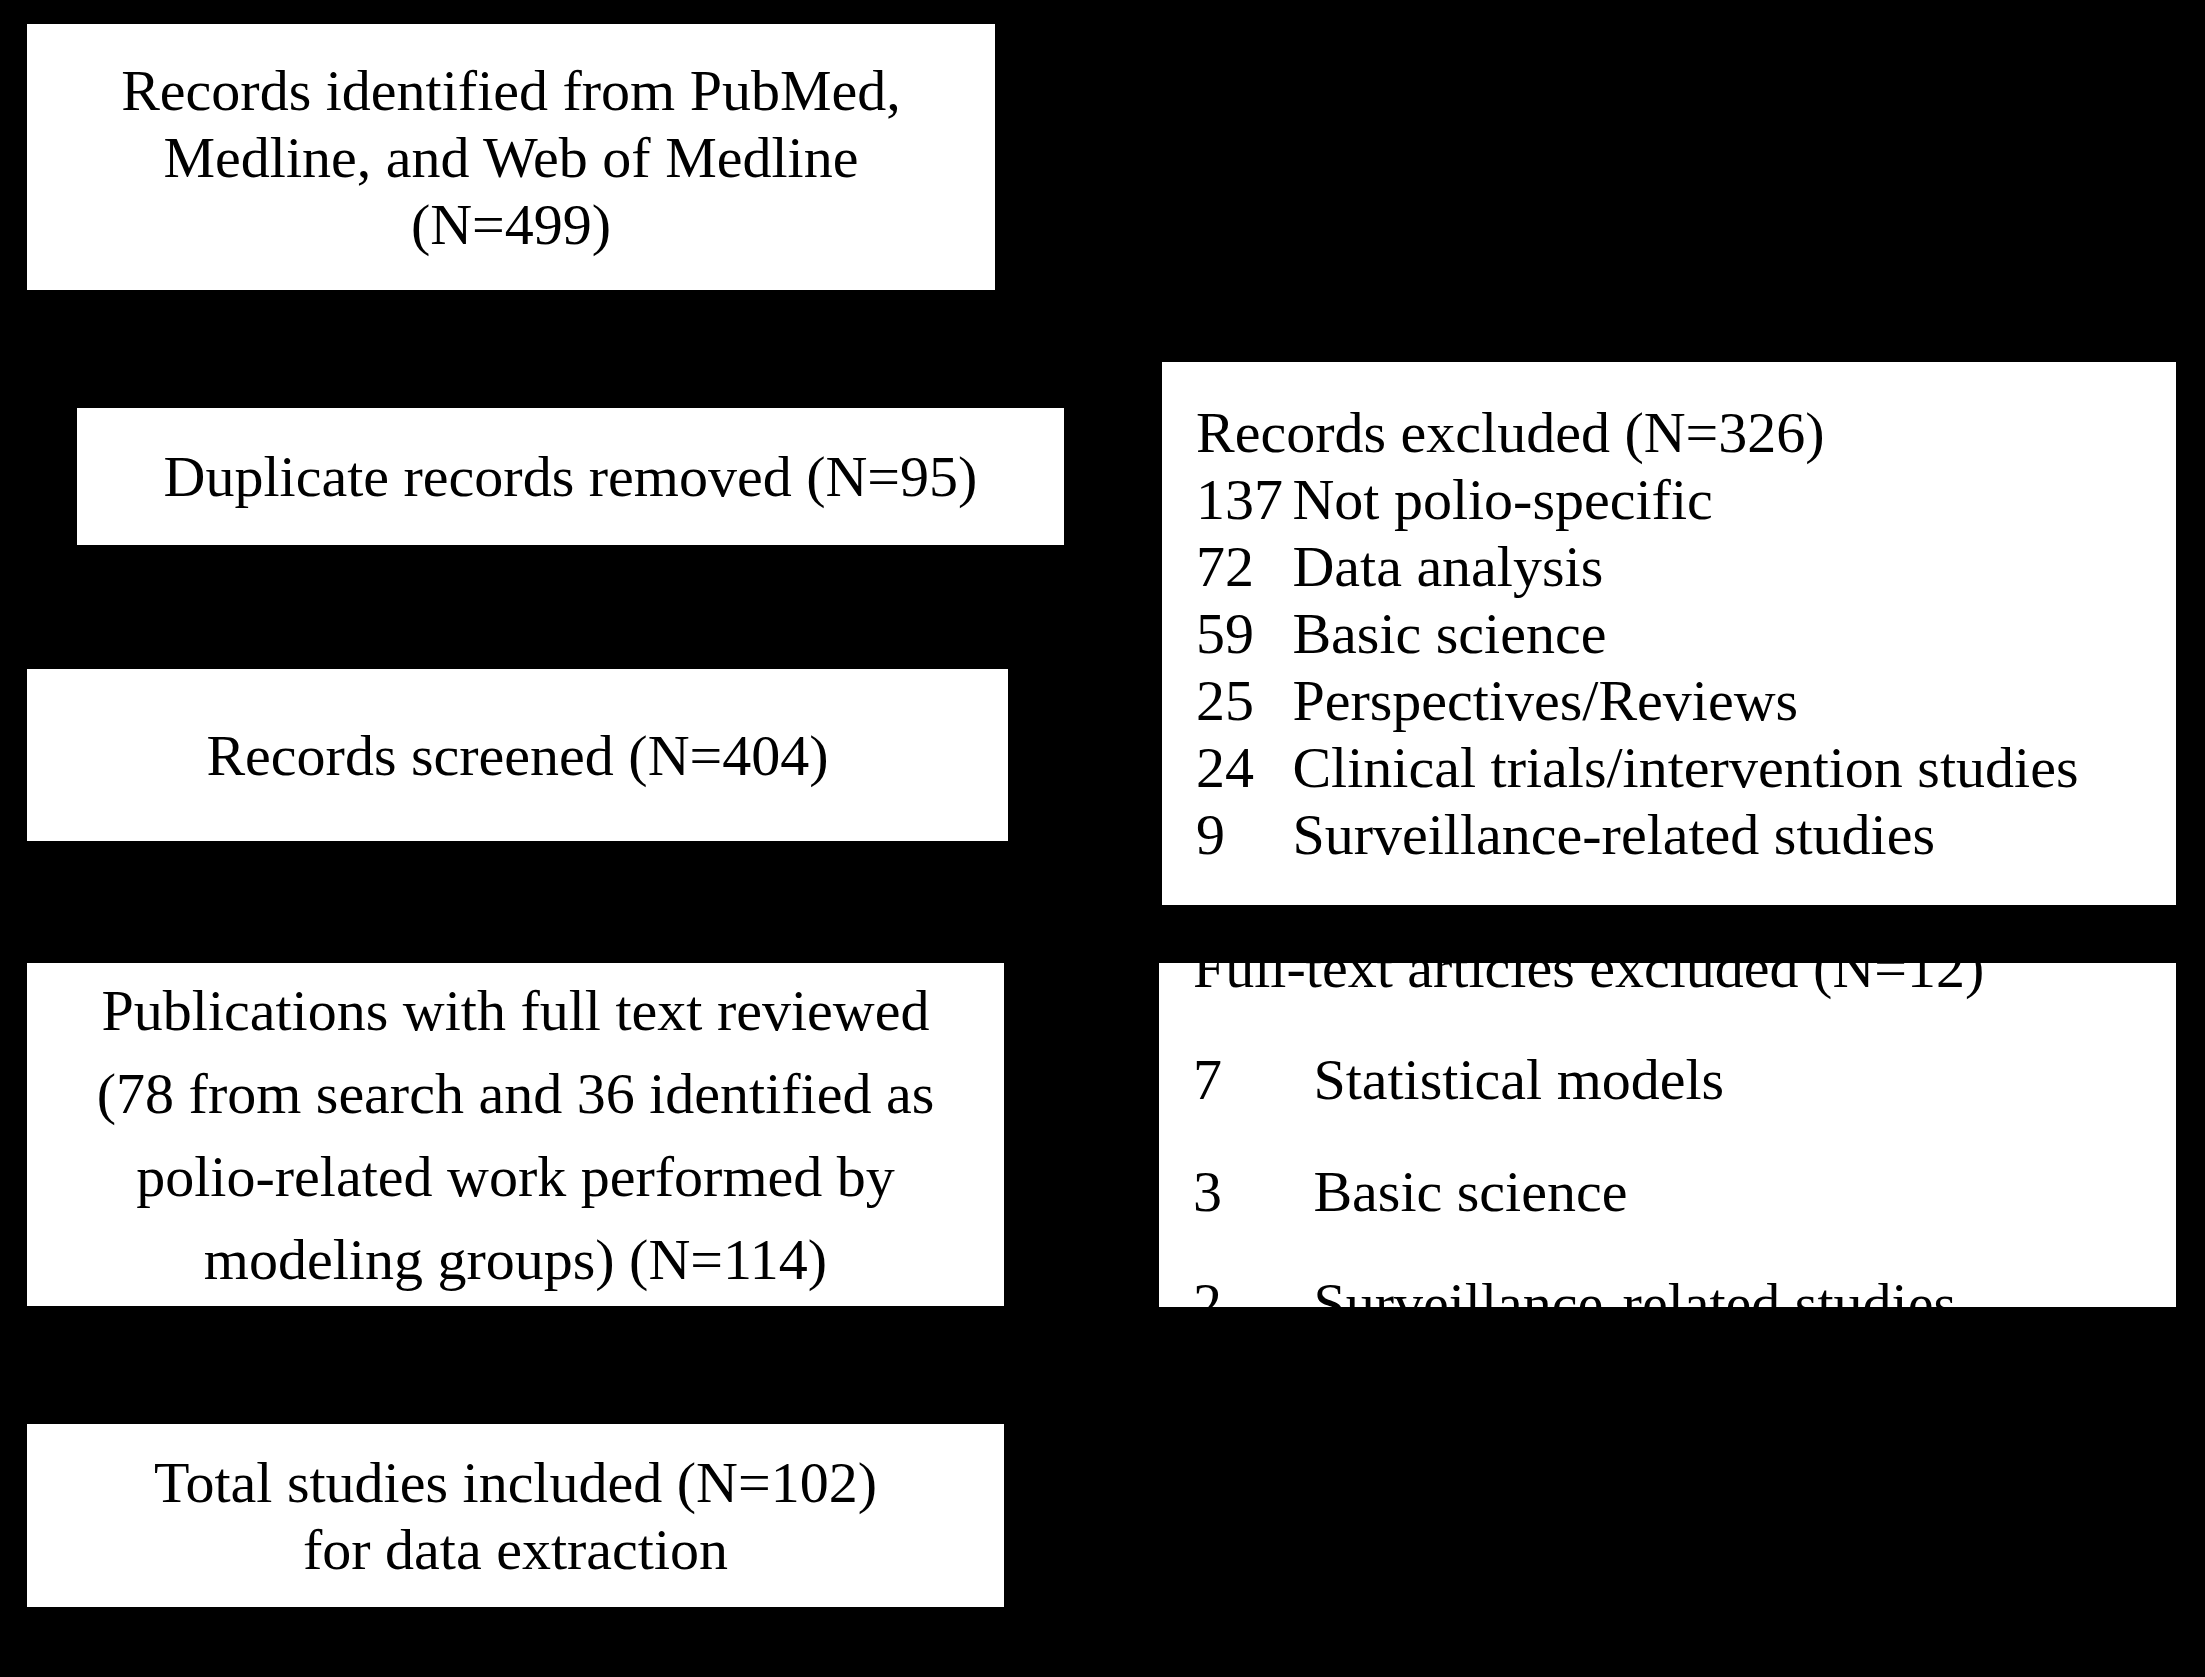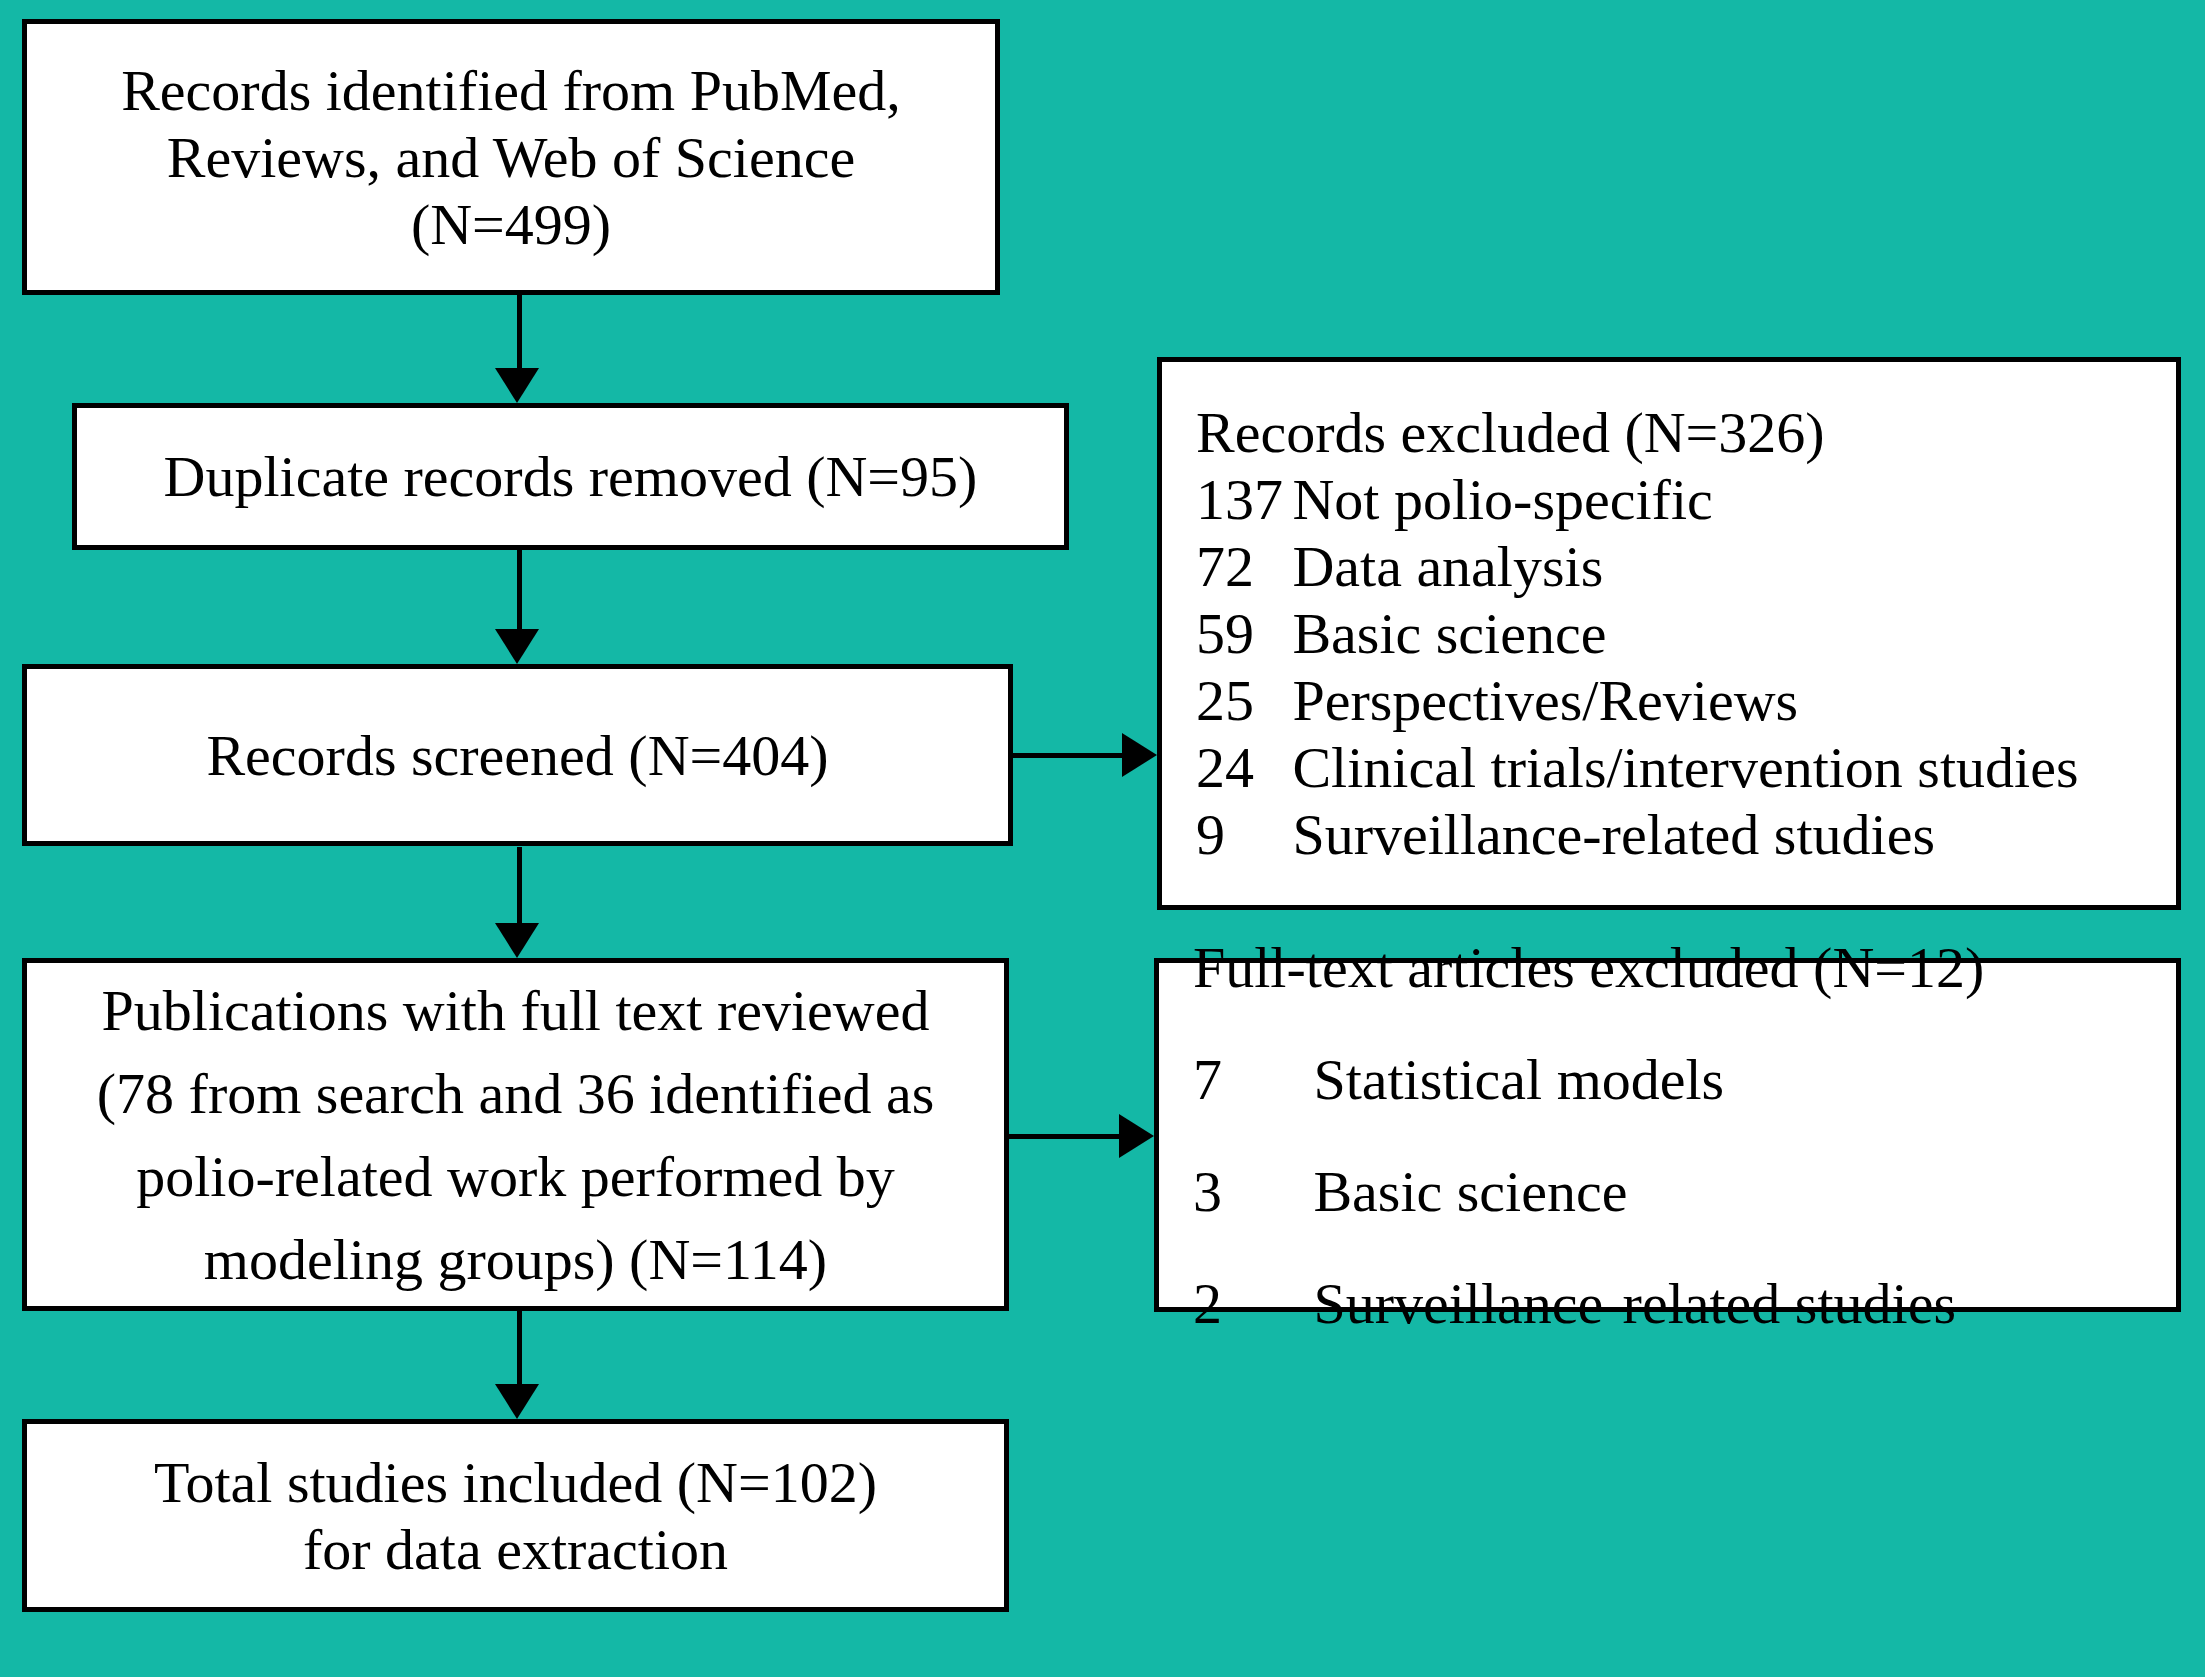--- a/index.html
+++ b/index.html
@@ -4,21 +4,21 @@
 <style>
   html, body {
     margin: 0;
     padding: 0;
     background: #ffffff;
   }
   #canvas {
     position: relative;
     width: 2205px;
     height: 1677px;
-    background: #14b8a6;
+    background: #000000;
     font-family: "Liberation Serif", "DejaVu Serif", serif;
     color: #000000;
     overflow: hidden;
   }
   .box {
     position: absolute;
     box-sizing: border-box;
     border: 5.5px solid #000000;
     background: #ffffff;
     display: flex;
@@ -85,21 +85,21 @@
   #h2-line { left: 1008px; top: 1134px; width: 113px; }
   #h2-head { left: 1119px; top: 1114px; }
 </style>
 </head>
 <body>
 
 <div id="canvas">
 
   <div class="box" id="box-identified">
     <div class="line">Records identified from PubMed,</div>
-    <div class="line">Reviews, and Web of Science</div>
+    <div class="line">Medline, and Web of Medline</div>
     <div class="line">(N=499)</div>
   </div>
 
   <div class="box" id="box-duplicates">
     <div class="line">Duplicate records removed (N=95)</div>
   </div>
 
   <div class="box" id="box-screened">
     <div class="line">Records screened (N=404)</div>
   </div>

